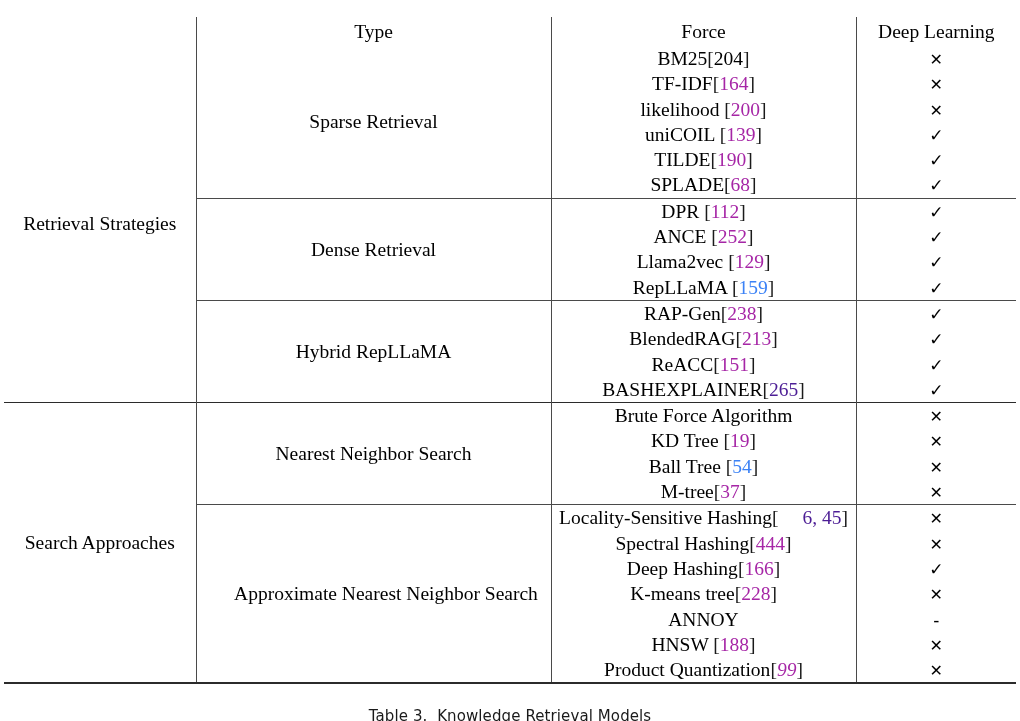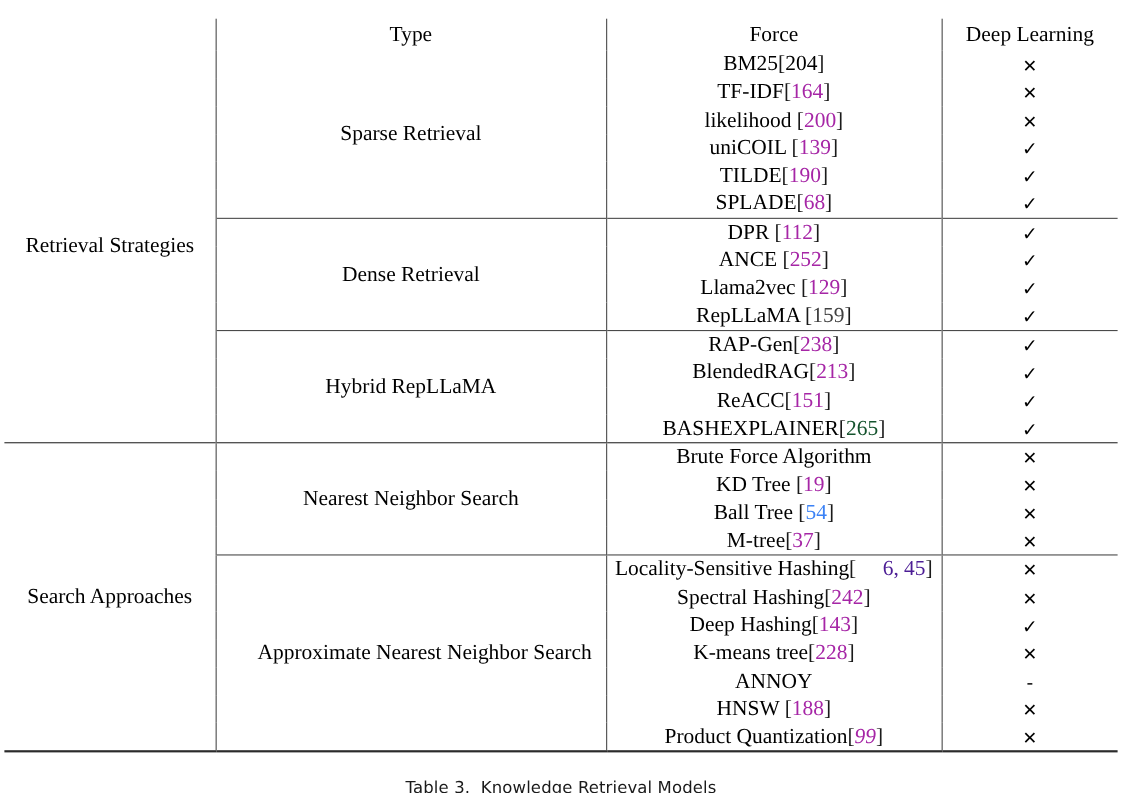--- a/index.html
+++ b/index.html
@@ -157,38 +157,38 @@
         </tr>
         <tr>
           <td class="model-cell vl-l"><span>ANCE </span><span class="brk">[</span><a class="cite" href="#" style="text-decoration: none; color: rgb(166, 38, 166); text-align: right;">252</a><span class="brk">]</span></td>
           <td class="dl-cell vl-l"><span class="mark-check">✓</span></td>
         </tr>
         <tr>
           <td class="model-cell vl-l"><span>Llama2vec </span><span class="brk">[</span><a class="cite" href="#" style="text-decoration: none; color: rgb(166, 38, 166);">129</a><span class="brk">]</span></td>
           <td class="dl-cell vl-l"><span class="mark-check">✓</span></td>
         </tr>
         <tr>
-          <td class="model-cell vl-l"><span>RepLLaMA </span><span class="brk">[</span><a class="cite" href="#" style="text-decoration: none; color: #404040;">159</a><span class="brk">]</span></td>
+          <td class="model-cell vl-l"><span>RepLLaMA </span><span class="brk">[</span><a class="cite" href="#" style="text-decoration: none; color: #3b82f6;">159</a><span class="brk">]</span></td>
           <td class="dl-cell vl-l"><span class="mark-check">✓</span></td>
         </tr>
         <tr>
           <td class="type-cell vl-l subrule-start" rowspan="4">Hybrid RepLLaMA</td>
           <td class="model-cell vl-l subrule-start"><span>RAP-Gen</span><span class="brk">[</span><a class="cite" href="#" style="text-decoration: none; color: rgb(166, 38, 166);">238</a><span class="brk">]</span></td>
           <td class="dl-cell vl-l subrule-start"><span class="mark-check">✓</span></td>
         </tr>
         <tr>
           <td class="model-cell vl-l"><span>BlendedRAG</span><span class="brk">[</span><a class="cite" href="#" style="text-decoration: none; color: rgb(166, 38, 166);">213</a><span class="brk">]</span></td>
           <td class="dl-cell vl-l"><span class="mark-check">✓</span></td>
         </tr>
         <tr>
           <td class="model-cell vl-l"><span>ReACC</span><span class="brk">[</span><a class="cite" href="#" style="text-decoration: none; color: rgb(166, 38, 166);">151</a><span class="brk">]</span></td>
           <td class="dl-cell vl-l"><span class="mark-check">✓</span></td>
         </tr>
         <tr>
-          <td class="model-cell vl-l"><span>BASHEXPLAINER</span><span class="brk">[</span><a class="cite" href="#" style="text-decoration: none; color: #14532d; margin-top: 28px;">265</a><span class="brk">]</span></td>
+          <td class="model-cell vl-l"><span>BASHEXPLAINER</span><span class="brk">[</span><a class="cite" href="#" style="text-decoration: none; color: #4c1d95; margin-top: 28px;">265</a><span class="brk">]</span></td>
           <td class="dl-cell vl-l"><span class="mark-check">✓</span></td>
         </tr>
         <tr>
           <td class="group-cell majorrule-cell" rowspan="11" style="border-bottom: 2.2px solid rgb(43, 43, 43);">Search Approaches</td>
           <td class="type-cell vl-l majorrule-cell" rowspan="4">Nearest Neighbor Search</td>
           <td class="model-cell vl-l majorrule-cell"><span>Brute Force Algorithm</span></td>
           <td class="dl-cell vl-l majorrule-cell"><span class="mark-cross">✕</span></td>
         </tr>
         <tr>
           <td class="model-cell vl-l"><span>KD Tree </span><span class="brk">[</span><a class="cite" href="#" style="text-decoration: none; color: rgb(166, 38, 166);">19</a><span class="brk">]</span></td>
@@ -201,25 +201,25 @@
         <tr>
           <td class="model-cell vl-l"><span>M-tree</span><span class="brk">[</span><a class="cite" href="#" style="text-decoration: none; color: rgb(166, 38, 166);">37</a><span class="brk">]</span></td>
           <td class="dl-cell vl-l"><span class="mark-cross">✕</span></td>
         </tr>
         <tr>
           <td class="type-cell vl-l subrule-start" rowspan="7" style="border-bottom: 2.2px solid rgb(43, 43, 43); padding-left: 25px;">Approximate Nearest Neighbor Search</td>
           <td class="model-cell vl-l subrule-start"><span>Locality-Sensitive Hashing</span><span class="brk">[</span><a class="cite" href="#" style="text-decoration: none; color: #4c1d95; margin-left: 24px;">6, 45</a><span class="brk">]</span></td>
           <td class="dl-cell vl-l subrule-start"><span class="mark-cross">✕</span></td>
         </tr>
         <tr>
-          <td class="model-cell vl-l"><span>Spectral Hashing</span><span class="brk">[</span><a class="cite" href="#" style="text-decoration: none; color: rgb(166, 38, 166);">242</a><span class="brk">]</span></td>
-          <td class="dl-cell vl-l"><span class="mark-cross">✕</span></td>
-        </tr>
-        <tr>
-          <td class="model-cell vl-l"><span>Deep Hashing</span><span class="brk">[</span><a class="cite" href="#" style="text-decoration: none; color: rgb(166, 38, 166);">143</a><span class="brk">]</span></td>
+          <td class="model-cell vl-l"><span>Spectral Hashing</span><span class="brk">[</span><a class="cite" href="#" style="text-decoration: none; color: rgb(166, 38, 166);">444</a><span class="brk">]</span></td>
+          <td class="dl-cell vl-l"><span class="mark-cross">✕</span></td>
+        </tr>
+        <tr>
+          <td class="model-cell vl-l"><span>Deep Hashing</span><span class="brk">[</span><a class="cite" href="#" style="text-decoration: none; color: rgb(166, 38, 166);">166</a><span class="brk">]</span></td>
           <td class="dl-cell vl-l"><span class="mark-check">✓</span></td>
         </tr>
         <tr>
           <td class="model-cell vl-l"><span>K-means tree</span><span class="brk">[</span><a class="cite" href="#" style="text-decoration: none; color: rgb(166, 38, 166);">228</a><span class="brk">]</span></td>
           <td class="dl-cell vl-l"><span class="mark-cross">✕</span></td>
         </tr>
         <tr>
           <td class="model-cell vl-l"><span>ANNOY</span></td>
           <td class="dl-cell vl-l"><span class="mark-dash">-</span></td>
         </tr>

